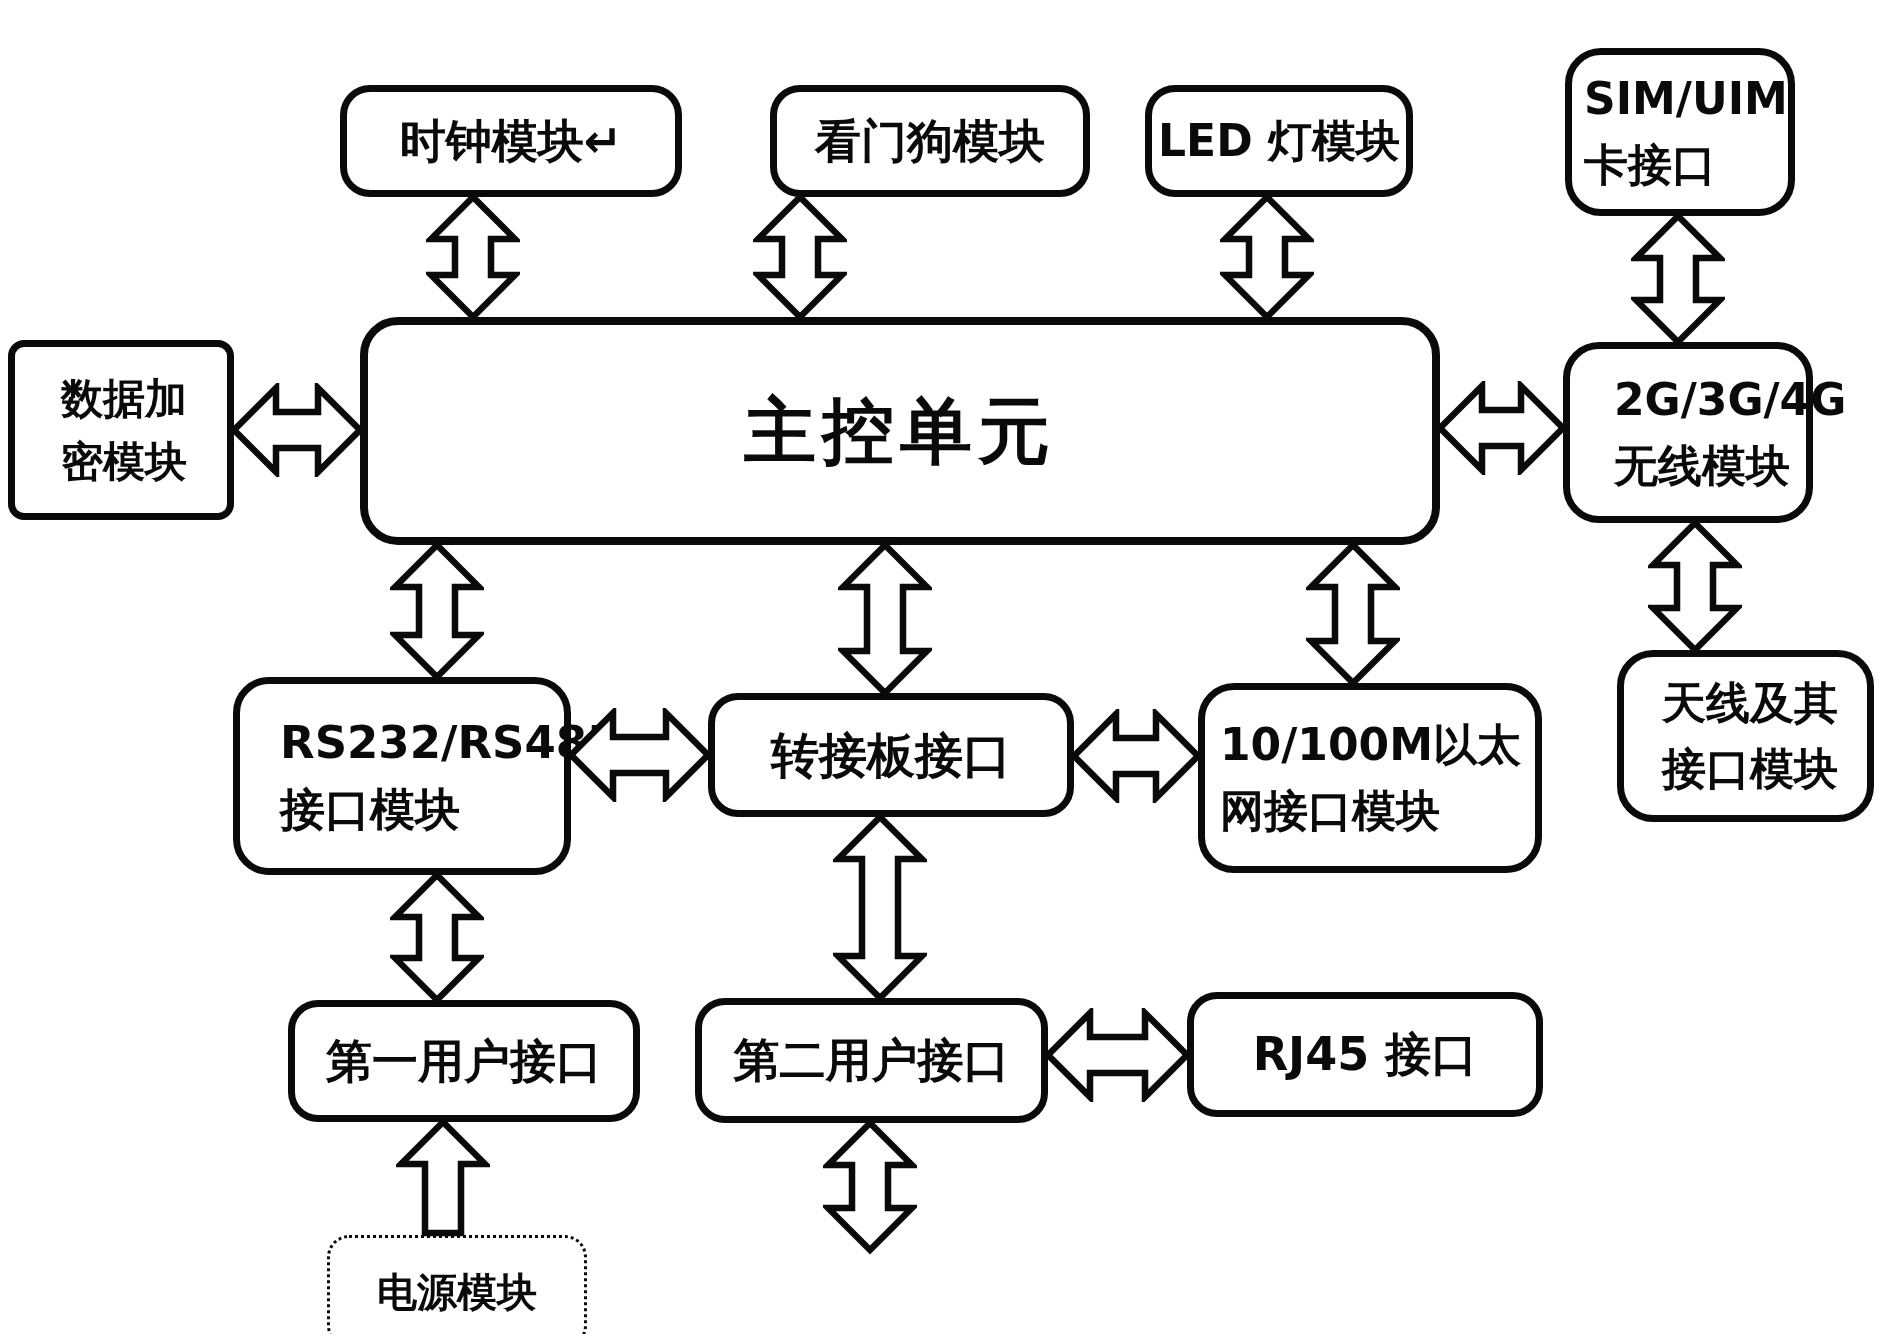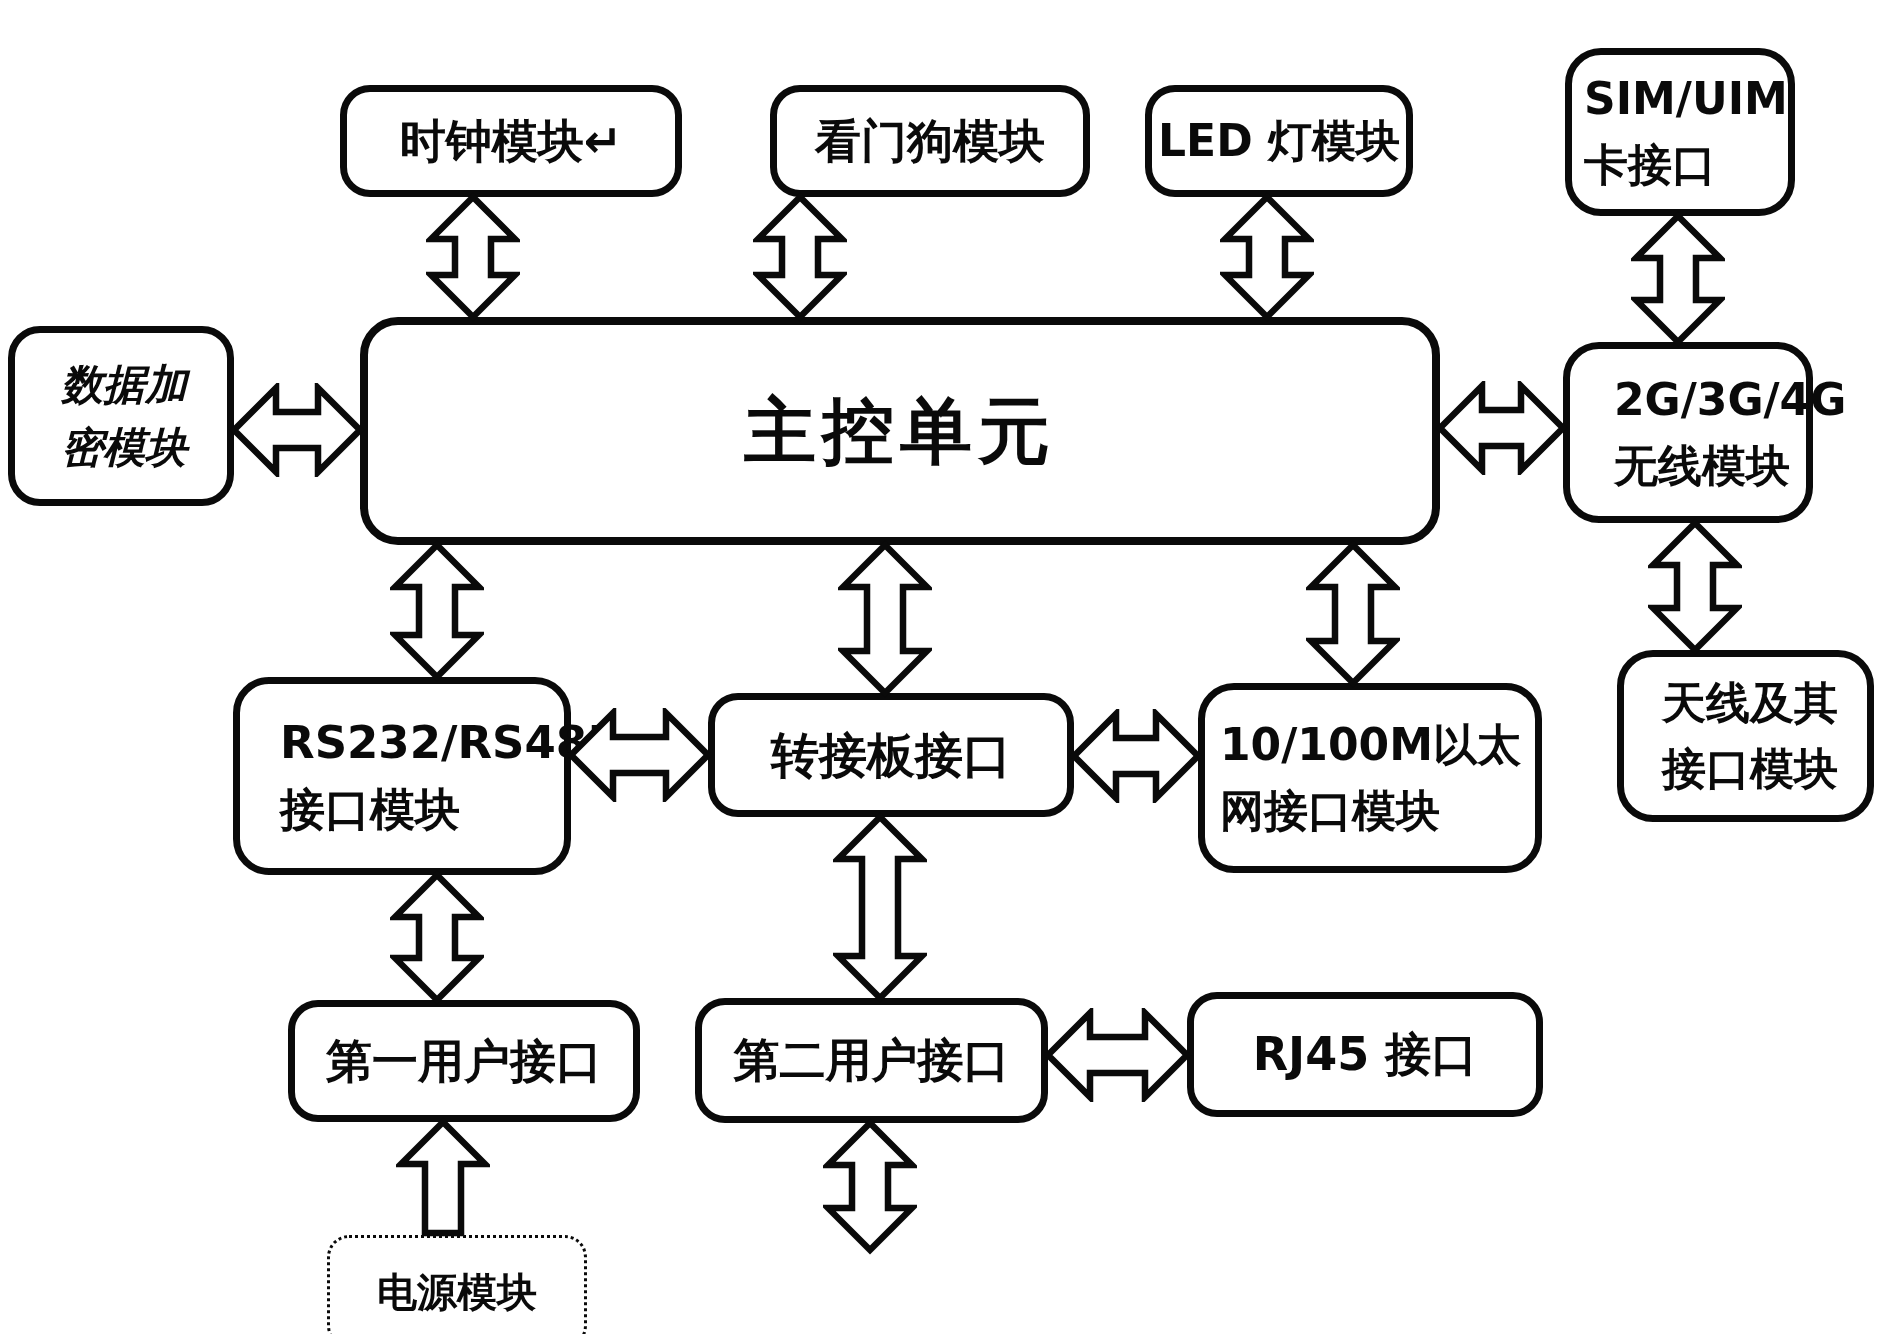--- a/index.html
+++ b/index.html
@@ -68,21 +68,21 @@
 
   <div class="node align-left" style="left:1565px;top:8px;width:230px;height:168px;font-size:44px;padding-left:12px;border-radius:36px;">
     <span class="node-label">SIM/UIM
 卡接口</span>
   </div>
 
   <div class="node main-box" style="left:360px;top:277px;width:1080px;height:228px;font-size:72px;">
     <span class="node-label">主控单元</span>
   </div>
 
-  <div class="node align-left" style="left:8px;top:286px;width:226px;height:180px;font-size:42px;padding-left:46px;border-radius:32px;font-style:italic;">
+  <div class="node align-left" style="left:8px;top:300px;width:226px;height:180px;font-size:42px;padding-left:46px;border-radius:16px;">
     <span class="node-label">数据加
 密模块</span>
   </div>
 
   <div class="node align-left" style="left:1563px;top:302px;width:250px;height:181px;font-size:44px;padding-left:44px;border-radius:36px;">
     <span class="node-label">2G/3G/4G
 无线模块</span>
   </div>
 
   <div class="node align-left" style="left:1617px;top:610px;width:257px;height:172px;font-size:44px;padding-left:38px;border-radius:36px;">

